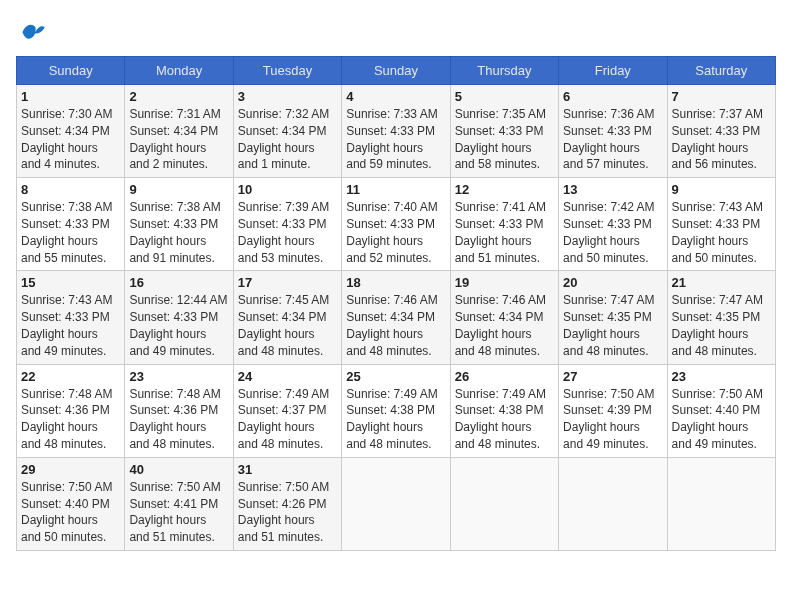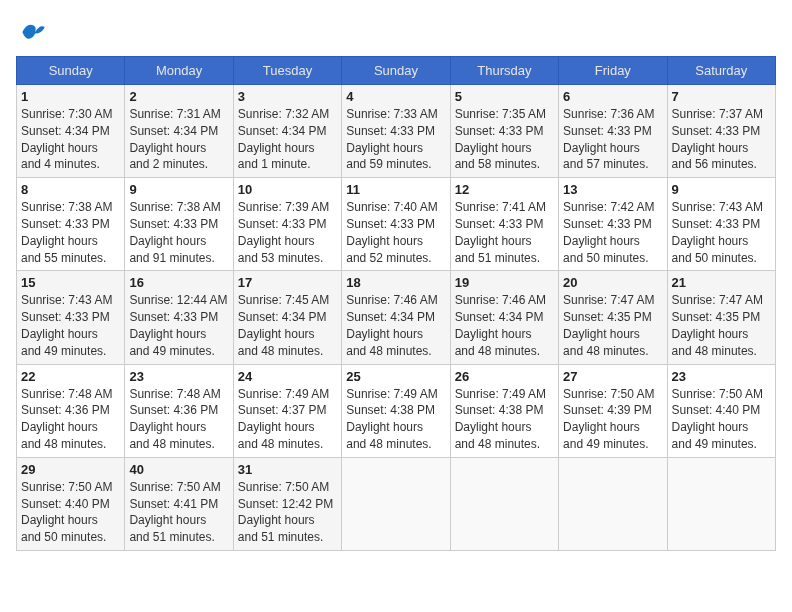--- a/index.html
+++ b/index.html
@@ -245,21 +245,21 @@
         <td>
           <span class="day-number">29</span>
           <div class="day-info"><span>Sunrise: 7:50 AM</span><br><span>Sunset: 4:40 PM</span><br><span>Daylight hours</span><br><span>and 50 minutes.</span></div>
         </td>
         <td>
           <span class="day-number">40</span>
           <div class="day-info"><span>Sunrise: 7:50 AM</span><br><span>Sunset: 4:41 PM</span><br><span>Daylight hours</span><br><span>and 51 minutes.</span></div>
         </td>
         <td>
           <span class="day-number">31</span>
-          <div class="day-info"><span>Sunrise: 7:50 AM</span><br><span>Sunset: 12:42 PM</span><br><span>Daylight hours</span><br><span>and 51 minutes.</span></div>
+          <div class="day-info"><span>Sunrise: 7:50 AM</span><br><span>Sunset: 4:26 PM</span><br><span>Daylight hours</span><br><span>and 51 minutes.</span></div>
         </td>
         <td class="empty-cell"></td>
         <td class="empty-cell"></td>
         <td class="empty-cell"></td>
         <td class="empty-cell"></td>
       </tr>
     </tbody>
 </table>
 
 </body></html>

